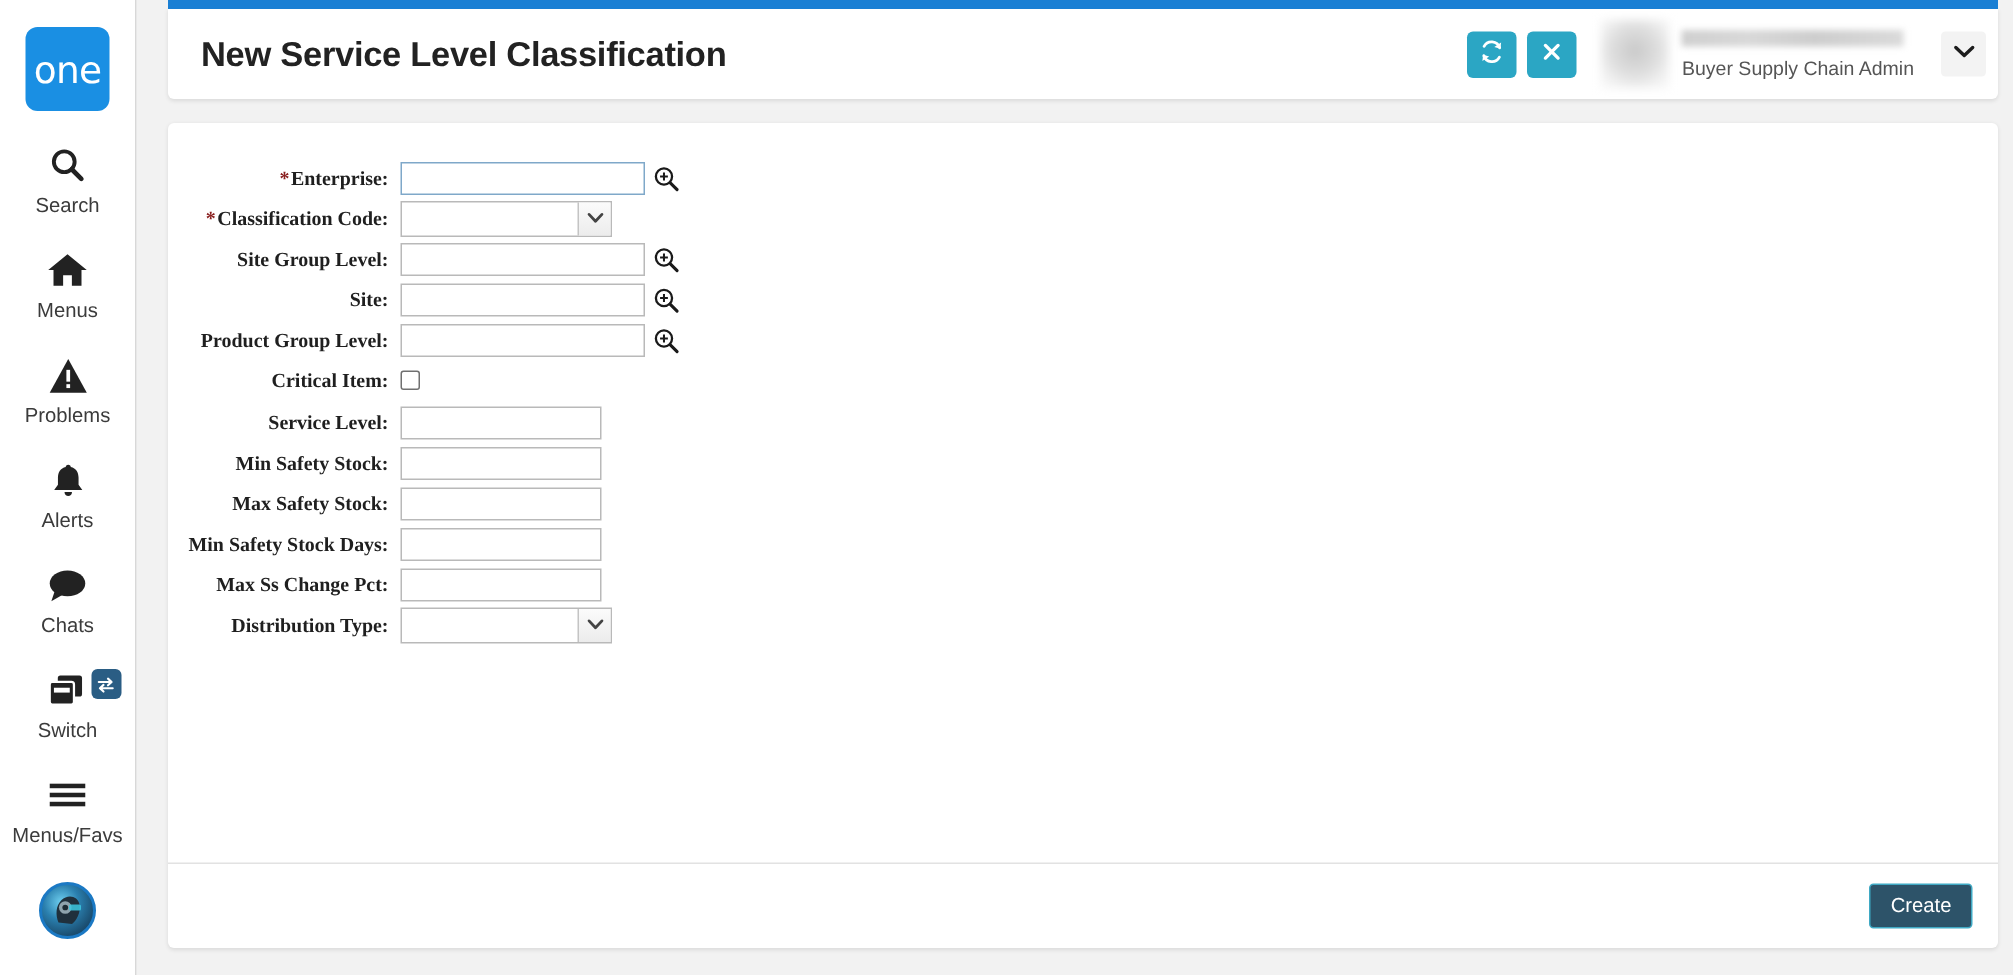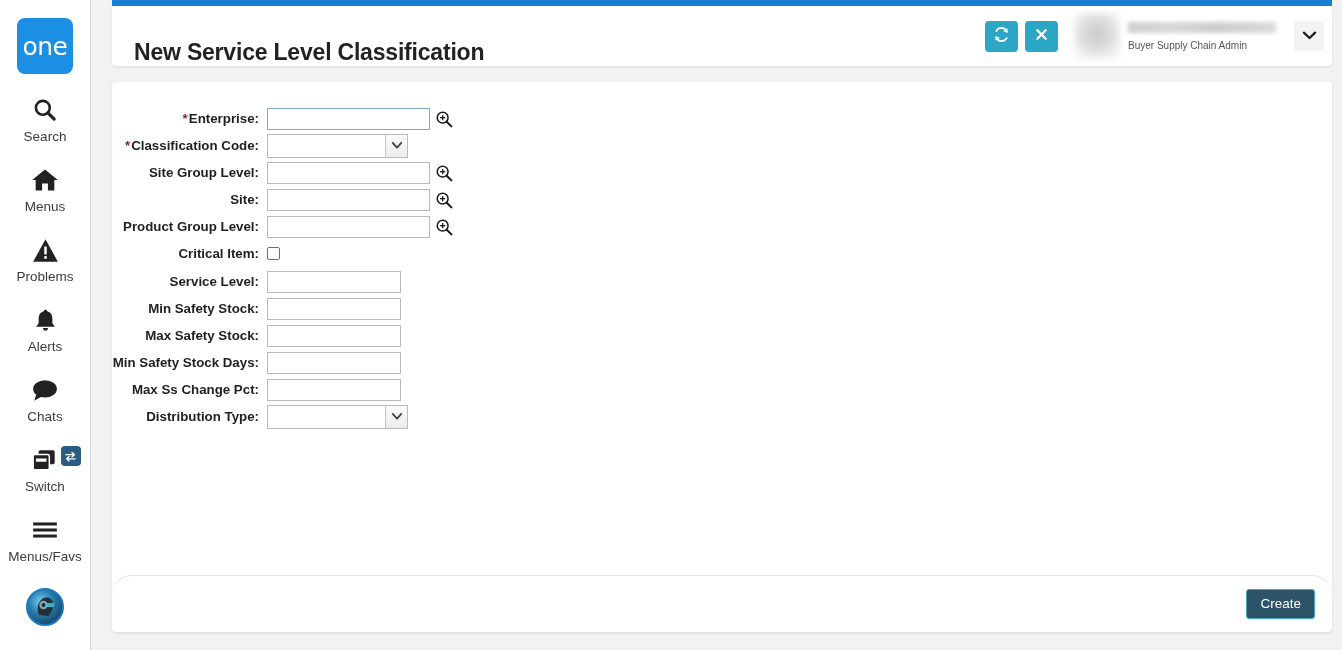--- a/index.html
+++ b/index.html
@@ -58,21 +58,21 @@
     position: absolute; left: 112px; top: 0; right: 10px; height: 6px;
     background: #1a7fd4; z-index: 4;
   }
 
   
   #header-card {
     position: absolute; left: 112px; top: 6px; right: 10px; height: 60px;
     background: #ffffff;
     border-radius: 0 0 4px 4px;
     box-shadow: 0 1px 3px rgba(0,0,0,0.10);
-    display: flex; align-items: flex-end;
+    display: flex; align-items: center;
     z-index: 3;
   }
   #page-title {
     font-size: 23px; font-weight: bold; color: #222222;
     margin-left: 22px; letter-spacing: -0.2px;
     font-family: "Liberation Sans", sans-serif;
   }
   .header-right { margin-left: auto; display: flex; align-items: center; height: 100%; padding-right: 8px; }
   .tool-btn {
     width: 33px; height: 31px; border-radius: 4px; background: #2ba6c4;
@@ -87,54 +87,53 @@
     width: 46px; height: 46px; margin-right: 8px;
     background: radial-gradient(circle at 50% 45%, #c9c9c9 0%, #dedede 45%, #f2f2f2 75%, #fafafa 100%);
     filter: blur(3px);
   }
   .user-text { display: flex; flex-direction: column; justify-content: center; }
   .user-name-blur {
     width: 148px; height: 11px; margin-bottom: 7px;
     background: linear-gradient(90deg,#cfcfcf 0%,#d8d8d8 30%,#cdcdcd 60%,#dadada 100%);
     filter: blur(2.2px);
   }
-  .user-role { font-size: 10px; color: #555555; white-space: nowrap; }
+  .user-role { font-size: 13px; color: #555555; white-space: nowrap; }
   .chevron-btn {
     width: 30px; height: 30px; margin-left: 14px; border-radius: 3px;
     background: #f3f3f3; display: flex; align-items: center; justify-content: center;
     cursor: pointer;
   }
 
   
   #content-card {
     position: absolute; left: 112px; top: 82px; right: 10px; bottom: 18px;
     background: #ffffff; border-radius: 4px;
     box-shadow: 0 1px 3px rgba(0,0,0,0.10);
     z-index: 2; display: flex; flex-direction: column;
   }
   #form-area { flex: 1; position: relative; padding-top: 24px; overflow: hidden; }
   #footer-area {
     height: 57px; border-top: 1px solid #e2e2e2;
     display: flex; align-items: center; justify-content: flex-end;
     padding-right: 17px;
-    border-radius: 20px;
   }
   .create-btn {
     background: #2d5369; color: #ffffff; border: 1px solid #3fa9c4;
     border-radius: 3px; padding: 6px 13px 7px 13px;
     font-size: 13.5px; cursor: pointer;
     font-family: "Liberation Sans", sans-serif;
   }
 
   
   .frow { display: flex; align-items: center; height: 25px; margin-bottom: 0px; }
   .flabel {
     width: 155px; text-align: right; padding-right: 8px;
     font-size: 13.3px; font-weight: bold; color: #1f1f1f;
-    white-space: nowrap; font-family: Liberation Sans, sans-serif;
+    white-space: nowrap; font-family: Liberation Serif, serif;
   }
   .req { color: #8a1f1f; font-weight: bold; margin-right: 1px; }
   .finput {
     height: 22px; border: 1px solid #b9b9b9; background: #ffffff;
     font-size: 13px; padding: 1px 4px; outline: none;
     font-family: "Liberation Sans", sans-serif; color: #222;
   }
   .finput.wide { width: 163px; }
   .finput.short { width: 134px; }
   .finput.focused { border: 1px solid #7fa8c9; }

